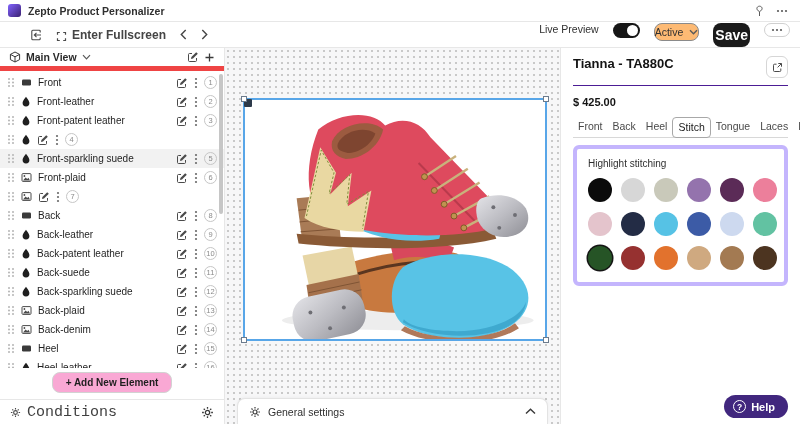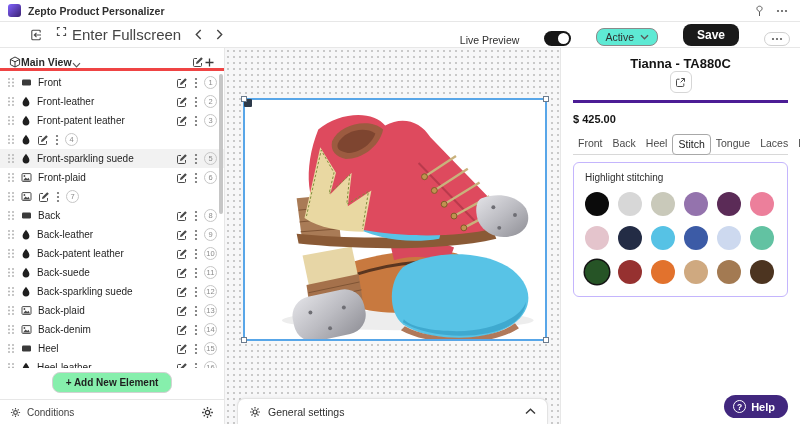--- a/index.html
+++ b/index.html
@@ -12,80 +12,80 @@
   .tb-left { display: flex; align-items: center; gap: 7px; }
   .logo { width: 13px; height: 13px; border-radius: 3px;
           background: linear-gradient(135deg, #7a5cf0 10%, #41277e 90%); display: inline-block; }
   .tb-title { font-size: 10.5px; font-weight: 600; color: #303030; }
   .tb-right { display: flex; align-items: center; gap: 12px; }
   .icon-btn { display: inline-flex; align-items: center; justify-content: center; cursor: pointer; }
 
   
   .toolbar { height: 26px; display: flex; align-items: center; gap: 14px;
              padding: 0 10px 0 30px; border-bottom: 1px solid #e7e7e7; background: #fff; }
-  .fs-btn { display: flex; align-items: flex-start; gap: 5px; font-size: 15px; font-weight: 400; color: #454545; cursor: pointer; }
-  .toolbar-right { margin-left: auto; display: flex; align-items: flex-end; gap: 25px; }
+  .fs-btn { display: flex; align-items: flex-end; gap: 5px; font-size: 12px; font-weight: 700; color: #454545; cursor: pointer; }
+  .toolbar-right { margin-left: auto; display: flex; align-items: flex-start; gap: 14px; }
   .lp-label { font-size: 10.5px; color: #303030; }
   .toggle { width: 27px; height: 15px; border-radius: 8px; background: #161616; position: relative; cursor: pointer; }
   .toggle .knob { position: absolute; top: 2px; right: 2px; width: 11px; height: 11px; border-radius: 50%; background: #fff; }
   .select-pill { display: flex; align-items: center; gap: 6px; border: 1px solid #8a8a8a; border-radius: 8px;
-                 padding: 2px 8px; font-size: 10.5px; color: #303030; background: #5eead4; cursor: pointer; }
-  .save-btn { background: #1a1a1a; color: #fff; border: none; border-radius: 8px; padding: 4px 14px;
-              font-size: 12px; font-weight: 600; cursor: pointer; }
+                 padding: 2px 0; font-size: 10.5px; color: #303030; background: #fdba74; cursor: pointer; }
+  .save-btn { background: #1a1a1a; color: #fff; border: none; border-radius: 8px; padding: 4px 2px;
+              font-size: 14px; font-weight: 600; cursor: pointer; }
   .more-pill { border: 1px solid #d0d0d0; border-radius: 8px; padding: 4px 6px; background: #fff; cursor: pointer;
                display: inline-flex; align-items: center; }
 
   
   .main { display: flex; height: 376px; }
 
   
   .sidebar { width: 225px; border-right: 1px solid #e7e7e7; display: flex; flex-direction: column; position: relative; background: #fff; }
-  .sb-header { height: 23px; display: flex; align-items: flex-end; padding: 0 9px; border-bottom: 3px solid #ef4444; }
+  .sb-header { height: 23px; display: flex; align-items: center; gap: 5px; padding: 0 9px; border-bottom: 5px solid #ef4444; }
   .sb-view { font-size: 10.5px; font-weight: 600; color: #2a2a2a; }
   .sb-header .spacer { flex: 1; }
   .sb-list { flex: 1; overflow: hidden; padding-top: 2px; }
   .row { height: 19px; display: flex; align-items: center; gap: 6px; padding: 0 7px; cursor: pointer; }
   .row.sel { background: #f2f2f2; }
   .row .lbl { flex: 1; font-size: 10px; color: #1f1f1f; white-space: nowrap; overflow: hidden; }
   .row .ric { display: inline-flex; align-items: center; cursor: pointer; }
   .badge { width: 13px; height: 13px; flex: 0 0 13px; border: 1px solid #c6c6c6; border-radius: 50%;
            font-size: 7.5px; color: #8a8a8a; display: flex; align-items: center; justify-content: center; }
   .sb-add { text-align: center; padding: 4px 0 6px; }
-  .sb-add button { font-family: inherit; font-size: 10px; font-weight: 600; color: #1f1f1f; background: #86efac;
+  .sb-add button { font-family: inherit; font-size: 10px; font-weight: 600; color: #1f1f1f; background: #f9a8d4;
                    border: 1px solid #d2d2d2; border-radius: 8px; padding: 4px 13px; cursor: pointer; }
   .sb-footer { height: 25px; border-top: 1px solid #e7e7e7; display: flex; align-items: center; gap: 6px; padding: 0 10px; }
-  .sb-footer .txt { font-size: 10px; color: #3f3f3f; flex: 1; }
+  .sb-footer .txt { font-size: 15px; color: #3f3f3f; flex: 1; font-family: Liberation Mono, monospace; }
   .sb-scroll { position: absolute; right: 1px; top: 26px; width: 4px; height: 140px; background: #c6c6c6; border-radius: 2px; }
 
   
   .canvas { flex: 1; position: relative; background-color: #f7f7f8;
             background-image: radial-gradient(#c9c9c9 0.8px, transparent 0.9px); background-size: 6px 6px; overflow: hidden; }
   .selection { position: absolute; left: 18px; top: 50px; width: 304px; height: 243px; background: #fff;
                border: 2px solid #58a6e8; }
   .handle { position: absolute; width: 6px; height: 6px; background: #fff; border: 1px solid #6b7b8d; }
   .h-tl { left: -4px; top: -4px; } .h-tr { right: -4px; top: -4px; }
   .h-bl { left: -4px; bottom: -4px; } .h-br { right: -4px; bottom: -4px; }
   .sel-mark { position: absolute; left: -1px; top: -1px; width: 8px; height: 8px; background: #2d3a4a; border-radius: 1px; }
   .shoes { width: 100%; height: 100%; display: block; }
   .gs-bar { position: absolute; left: 12px; right: 12px; bottom: 0; height: 26px; background: #fff;
             border: 1px solid #e3e3e3; border-bottom: none; border-radius: 8px 8px 0 0;
             display: flex; align-items: center; gap: 7px; padding: 0 11px; box-shadow: 0 -1px 3px rgba(0,0,0,.04); }
   .gs-bar .txt { font-size: 10.5px; color: #2f2f2f; flex: 1; }
 
   
   .panel { width: 240px; border-left: 1px solid #e7e7e7; background: #fff; padding: 0 12px; }
-  .p-head { display: flex; align-items: center; justify-content: space-between; padding: 8px 0 7px; border-bottom: 3px solid #4c1d95; flex-direction: column; }
+  .p-head { display: flex; justify-content: space-between; padding: 8px 0 7px; border-bottom: 1px solid #4c1d95; }
   .p-title { font-size: 13px; font-weight: 700; color: #141414; }
   .ext-btn { width: 22px; height: 22px; border: 1px solid #d6d6d6; border-radius: 6px; background: #fff;
              display: flex; align-items: center; justify-content: center; cursor: pointer; }
   .p-price { font-size: 11px; font-weight: 700; color: #141414; margin: 10px 0 9px; }
   .p-tabs { display: flex; border-bottom: 1px solid #d8d8d8; font-size: 10.5px; }
   .tab { padding: 3px 5px 4px; color: #4a4a4a; cursor: pointer; white-space: nowrap; }
   .tab.active { border: 1px solid #a8a8a8; border-radius: 4px; background: #fff; margin-bottom: -1px; color: #202020; }
-  .p-box { border: 1px solid #c4b5fd; border-radius: 6px; margin-top: 7px; padding: 9px 11px 12px; }
+  .p-box { border: 4px solid #c4b5fd; border-radius: 6px; margin-top: 7px; padding: 9px 11px 12px; }
   .p-label { font-size: 10px; color: #2f2f2f; margin-bottom: 9px; }
   .swatches { display: grid; grid-template-columns: repeat(6, 24px); gap: 10px 9px; }
   .swatch { width: 24px; height: 24px; border-radius: 50%; cursor: pointer; }
   .swatch.sel { box-shadow: 0 0 0 1.5px #141414; }
 
   
   .help-btn { position: absolute; right: 12px; bottom: 8px; background: #41277e; color: #fff; border: none;
               border-radius: 14px; padding: 5px 13px 5px 9px; font-size: 11px; font-weight: 700;
               display: flex; align-items: center; gap: 5px; cursor: pointer; }
   .help-q { width: 13px; height: 13px; border: 1.3px solid #fff; border-radius: 50%; font-size: 8.5px; font-weight: 700;

